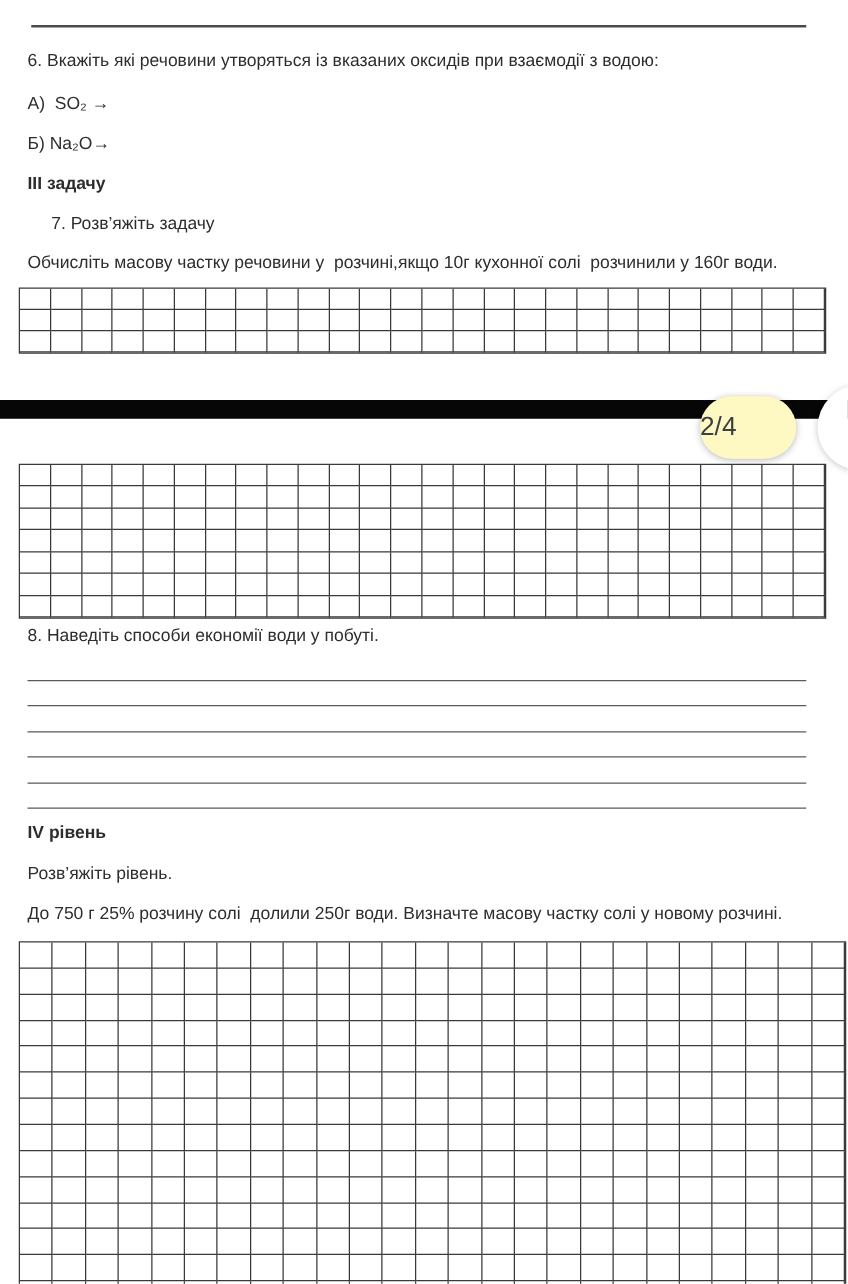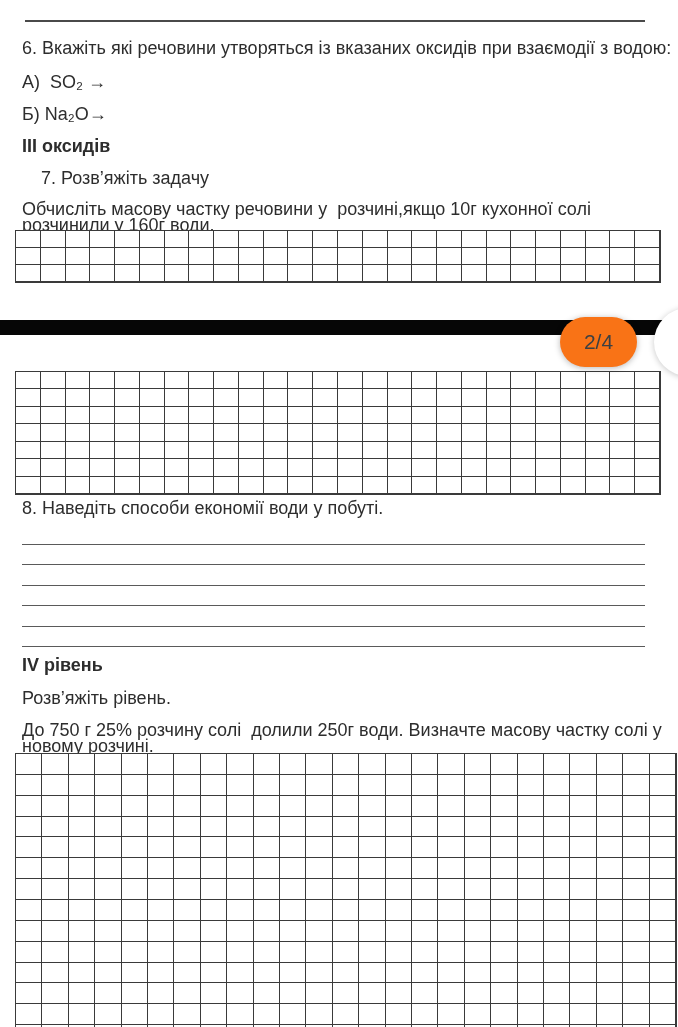--- a/index.html
+++ b/index.html
@@ -7,21 +7,21 @@
     position:relative;
     width:678px;height:1027px;
     background:#ffffff;
     overflow:hidden;
     font-family:"Liberation Sans", sans-serif;
     color:#2d2d2d;
   }
   .txt{
     position:absolute;
     left:22px;
-    font-size:18px;
+    font-size:14px;
     line-height:16px;
     white-space:pre-wrap;
     color:#2d2d2d;
   }
   .bold{font-weight:bold;}
   .rule-line{
     position:absolute;
     left:25px;width:620px;height:0;
     border-bottom:2px solid #4a4a4a;
   }
@@ -39,24 +39,24 @@
   .separator-bar{
     position:absolute;
     left:0;top:320px;
     width:678px;height:15px;
     background:#060606;
   }
   .page-pill{
     position:absolute;
     left:560px;top:317px;
     width:77px;height:50px;
-    background:#f97316;
+    background:#fef9c3;
     border-radius:25px;
     box-shadow:0 1px 6px rgba(0,0,0,0.28);
-    display:flex;align-items:center;justify-content:center;
+    display:flex;align-items:center;
     z-index:5;
   }
   .page-pill span{
     font-size:21px;
     color:#3c4043;
   }
   .scroll-bubble{
     position:absolute;
     left:654px;top:308px;
     width:68px;height:68px;
@@ -82,21 +82,21 @@
 
   <div>
     <div class="rule-line" style="top:20px;"></div>
 
     <div class="txt" style="top:40px;">6. Вкажіть які речовини утворяться із вказаних оксидів при взаємодії з водою:</div>
 
     <div class="txt" style="top:74px;text-align:right;">А)  SO₂ →</div>
 
     <div class="txt" style="top:106px;">Б) Na₂O→</div>
 
-    <div class="txt bold" style="top:138px;">III оксидів</div>
+    <div class="txt bold" style="top:138px;">III задачу</div>
 
     <div class="txt" style="top:170px;margin-left:19px;">7. Розв’яжіть задачу</div>
 
     <div class="txt" style="top:201px;">Обчисліть масову частку речовини у  розчині,якщо 10г кухонної солі  розчинили у 160г води.</div>
 
     <div class="grid" style="left: 15px; top: 230px; width: 646px; height: 53px; grid-template-columns: repeat(26, 1fr); grid-template-rows: repeat(3, 1fr);">
         <div class="cell"></div>
         <div class="cell"></div>
         <div class="cell"></div>
         <div class="cell"></div>

